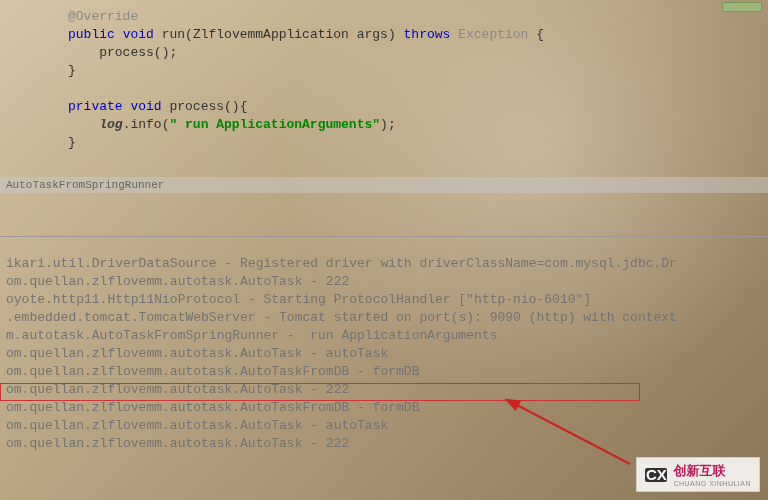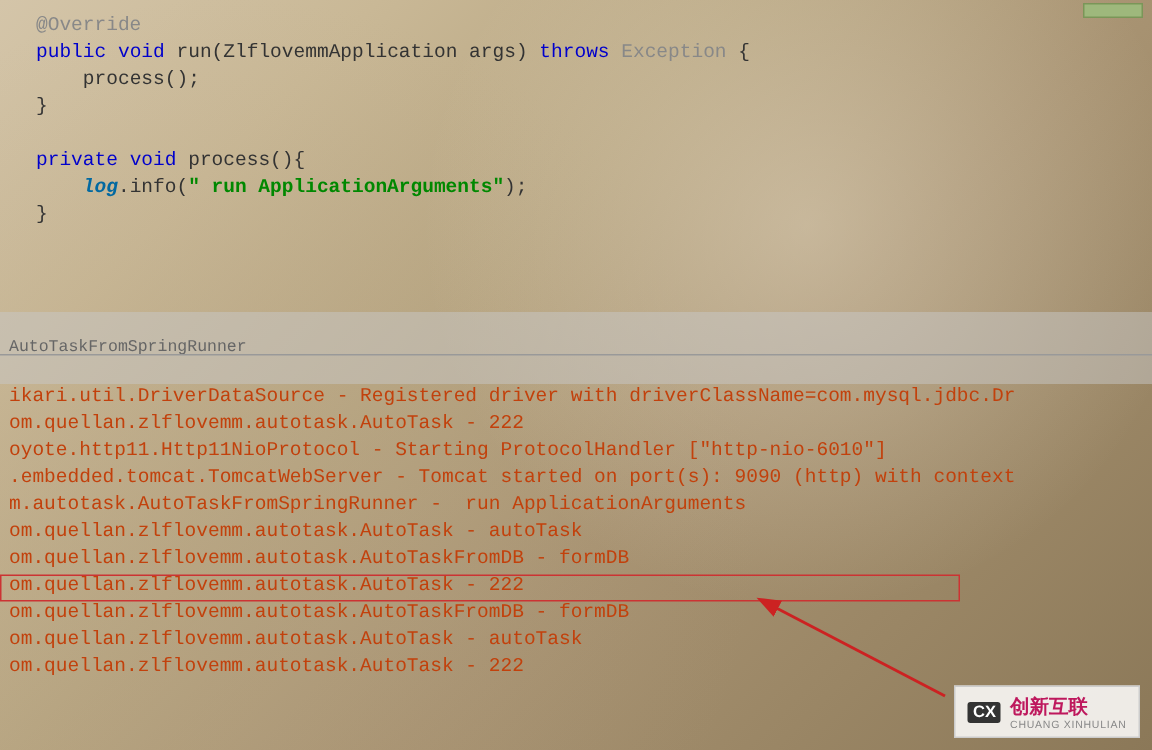--- a/index.html
+++ b/index.html
@@ -16,39 +16,40 @@
   position: absolute;
   inset: 0;
   background: radial-gradient(circle at 70% 30%, rgba(240,230,210,0.4) 0%, transparent 40%),
               radial-gradient(circle at 20% 70%, rgba(180,160,130,0.3) 0%, transparent 50%);
   pointer-events: none;
 }
 .editor-pane {
   position: relative;
   padding: 8px 0 8px 24px;
   height: 180px;
+  margin-left: 44px;
 }
 .code-line {
   line-height: 18px;
   white-space: pre;
   color: #333;
 }
 .annotation { color: #888; }
 .keyword { color: #0000cc; font-weight: normal; }
 .classname { color: #888; }
-.field { color: #0369a1; font-style: italic; font-weight: bold; }
+.field { color: #404040; font-style: italic; font-weight: bold; }
 .string { color: #008800; font-weight: bold; }
 .gutter-label {
   position: absolute;
   left: 0;
-  top: 208px;
+  top: 177px;
   background: rgba(200,200,200,0.5);
   color: #666;
   font-size: 11px;
-  padding: 18px 6px;
+  padding: 2px 6px;
   width: 100%;
 }
 .minimap {
   position: absolute;
   top: 2px;
   right: 6px;
   width: 40px;
   height: 10px;
   background: #9eb87c;
   border: 1px solid #7a9658;
@@ -65,21 +66,21 @@
   position: absolute;
   top: 255px;
   left: 0;
   right: 0;
   bottom: 0;
   padding-left: 6px;
   overflow: hidden;
 }
 .log-line {
   line-height: 18px;
-  color: #c2410c;
+  color: #737373;
   white-space: pre;
 }
 .highlight-box {
   position: absolute;
   border: 1px solid #cc3333;
   top: 383px;
   left: 0;
   width: 640px;
   height: 18px;
   pointer-events: none;
@@ -103,21 +104,21 @@
   font-family: Arial, sans-serif;
 }
 .watermark-logo {
   width: 22px;
   height: 14px;
   background: #333;
   color: #fff;
   display: flex;
   align-items: center;
   justify-content: center;
-  font-size: 11px;
+  font-size: 15px;
   font-weight: bold;
   border-radius: 2px;
 }
 .watermark-text-main { font-size: 13px; color: #be185d; font-weight: bold; }
 .watermark-text-sub { font-size: 7px; color: #888; letter-spacing: 0.5px; }
 </style>
 </head>
 <body>
 <div class="bg-overlay"></div>
 

